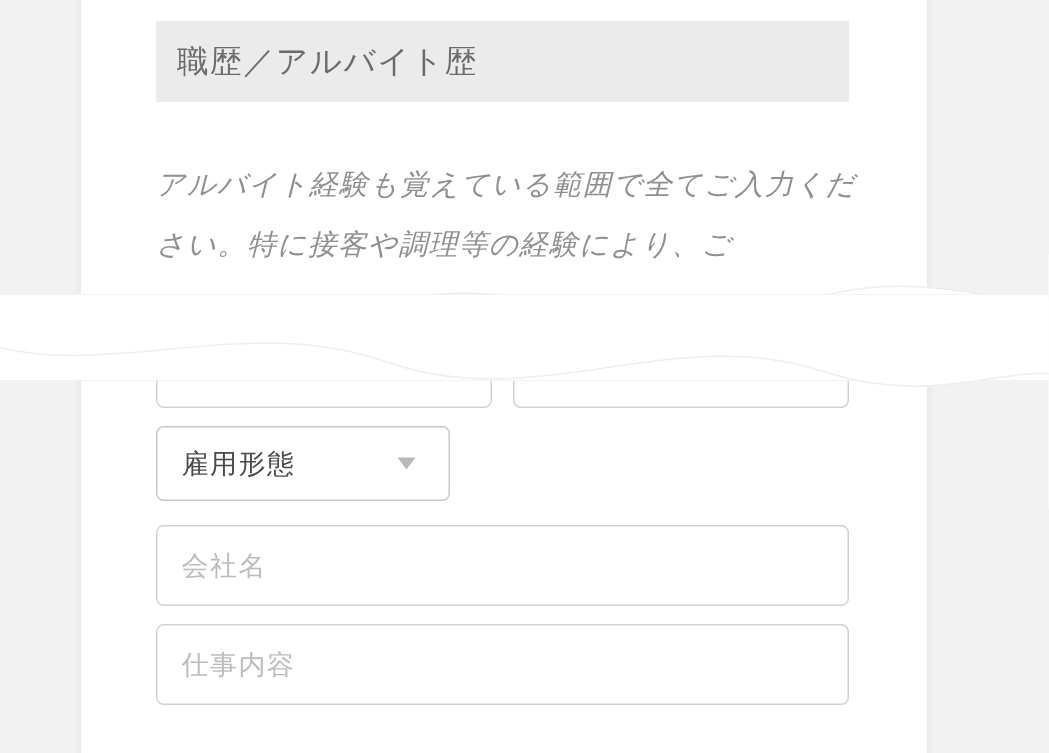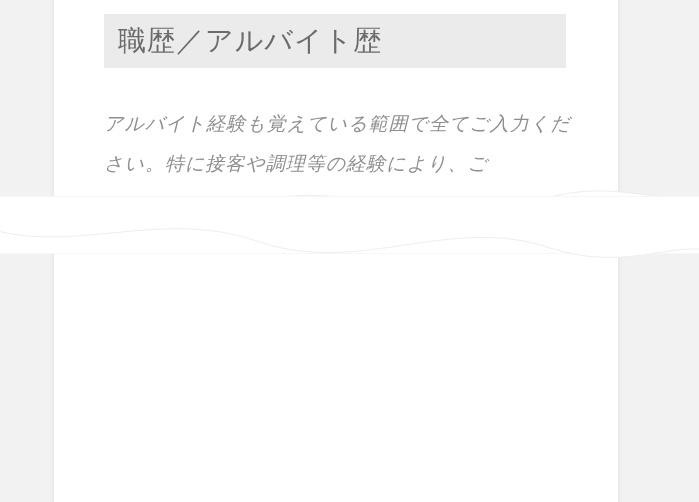--- a/index.html
+++ b/index.html
@@ -21,21 +21,21 @@
   .section-header {
     position: absolute;
     left: 50px;
     top: 24px;
     width: 462px;
     height: 54px;
     background: #ebebeb;
     display: flex;
     align-items: center;
     padding-left: 14px;
-    font-size: 28px;
+    font-size: 21px;
     color: #6b6b6b;
     letter-spacing: 1px;
   }
   .description {
     position: absolute;
     left: 50px;
     top: 114px;
     width: 470px;
     font-size: 19px;
     line-height: 2.1;
@@ -119,20 +119,37 @@
 <body>
 
 <div class="card">
 
   <div class="section-header">
     <span>職歴／アルバイト歴</span>
   </div>
 
   <div class="description">アルバイト経験も覚えている範囲で全てご入力ください。特に接客や調理等の経験により、ご</div>
 
+  <div class="form-area">
+
+    <div class="top-row">
+      <div class="field-frag"></div>
+      <div class="field-frag"></div>
+    </div>
+
+    <div class="select-box">
+      <span>雇用形態</span>
+      <span class="tri"></span>
+    </div>
+
+    <input type="text" class="text-input" placeholder="会社名" style="">
+
+    <input type="text" class="text-input" placeholder="仕事内容" style="">
+
+  </div>
 </div>
 
 <div class="torn torn-top">
   <svg viewBox="0 0 740 90" preserveAspectRatio="none">
     <path d="M0,60 C80,30 160,78 260,42 C360,8 460,70 560,36 C640,10 700,50 740,30 L740,90 L0,90 Z" fill="#ffffff" stroke="#eeeeee" stroke-width="1"></path>
   </svg>
 </div>
 <div class="torn torn-bot">
   <svg viewBox="0 0 740 90" preserveAspectRatio="none">
     <path d="M0,30 C90,62 180,10 280,46 C380,80 470,18 570,52 C650,78 700,40 740,58 L740,0 L0,0 Z" fill="#ffffff" stroke="#eeeeee" stroke-width="1"></path>

